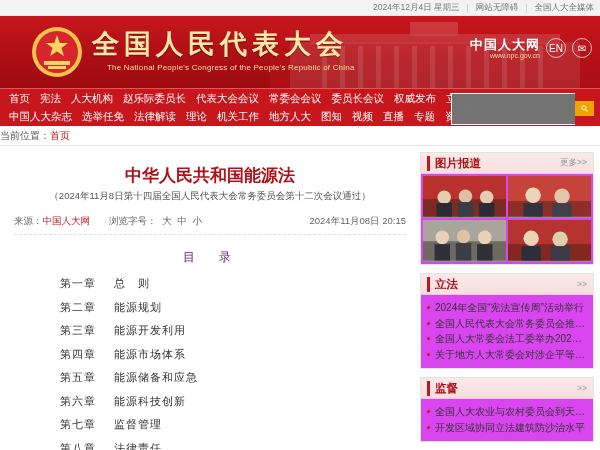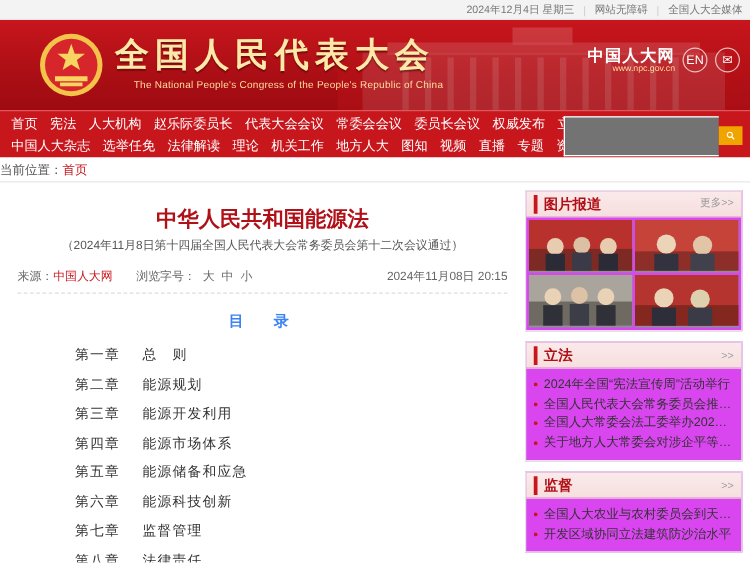--- a/index.html
+++ b/index.html
@@ -113,21 +113,21 @@
     text-align: center; font-size: 9.5px; color: #555; margin-bottom: 12px;
   }
   .doc-meta {
     display: flex; align-items: center; font-size: 9.5px; color: #666;
     border-bottom: 1px dashed #ddd; padding-bottom: 6px;
   }
   .doc-meta .left { display:flex; gap:16px; }
   .doc-meta .right { margin-left: auto; }
   .fs-opts span { margin-left: 3px; cursor: pointer; }
   .toc-head {
-    text-align: center; font-weight: bold; font-size: 12px; color:#3b82f6;
+    text-align: center; font-weight: normal; font-size: 12px; color:#701a75;
     letter-spacing: 6px; margin: 14px 0 10px;
   }
   .toc-list { margin: 0; padding: 0 0 0 46px; list-style: none; }
   .toc-list li {
     font-size: 11px; color: #333; margin-bottom: 8.5px; letter-spacing: 1px;
   }
   .toc-list li .ch { margin-right: 18px; }
 
   
   .mod { margin-bottom: 8px; border: 1px solid #e3e3e3; background:#d946ef; }

